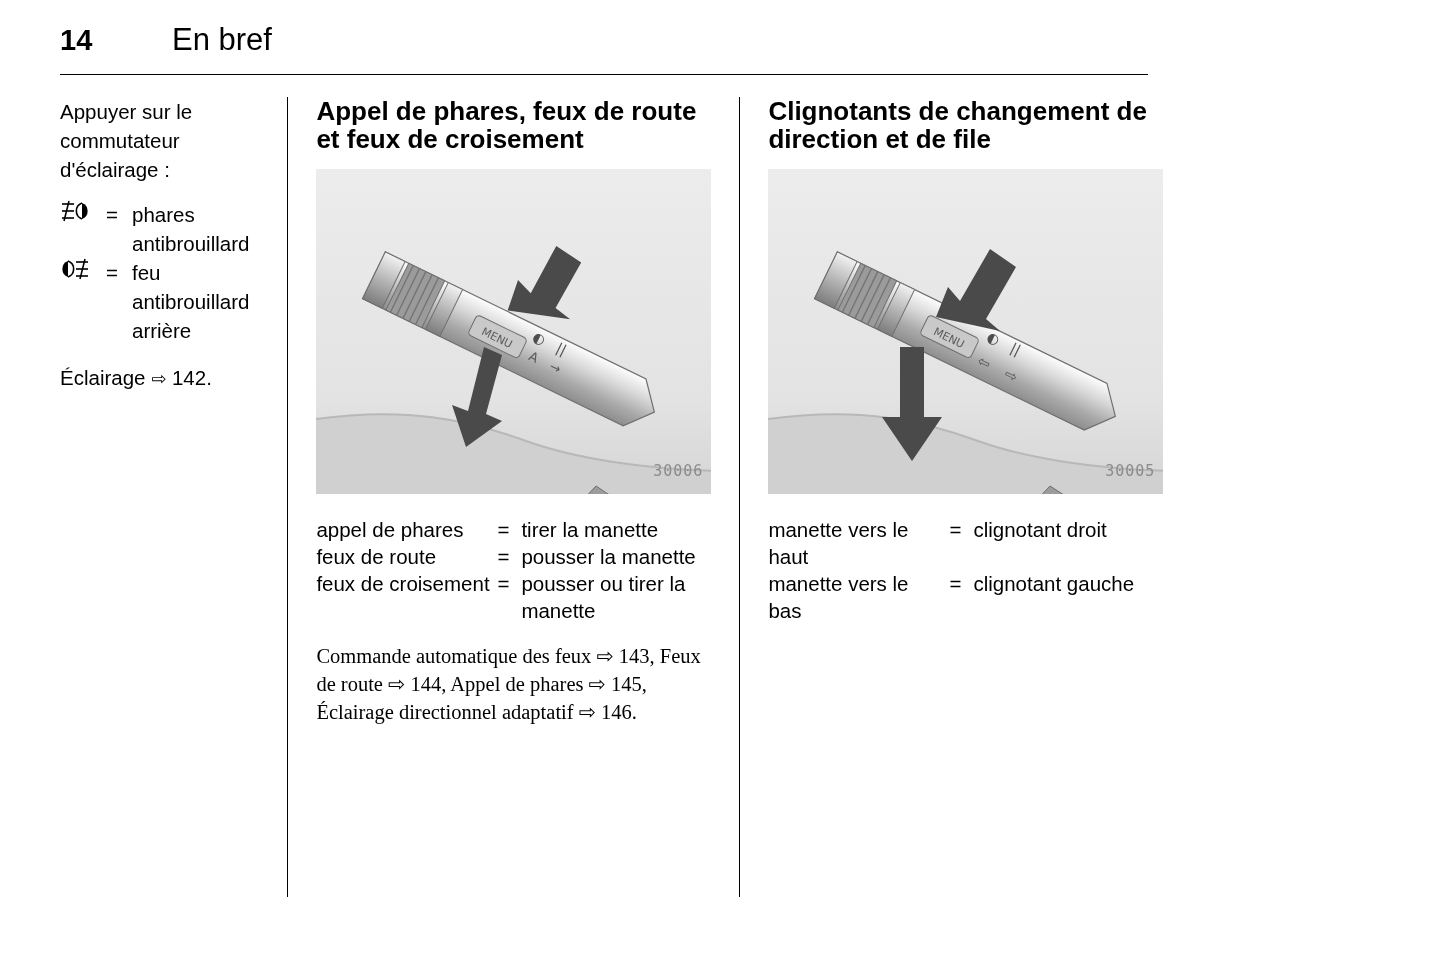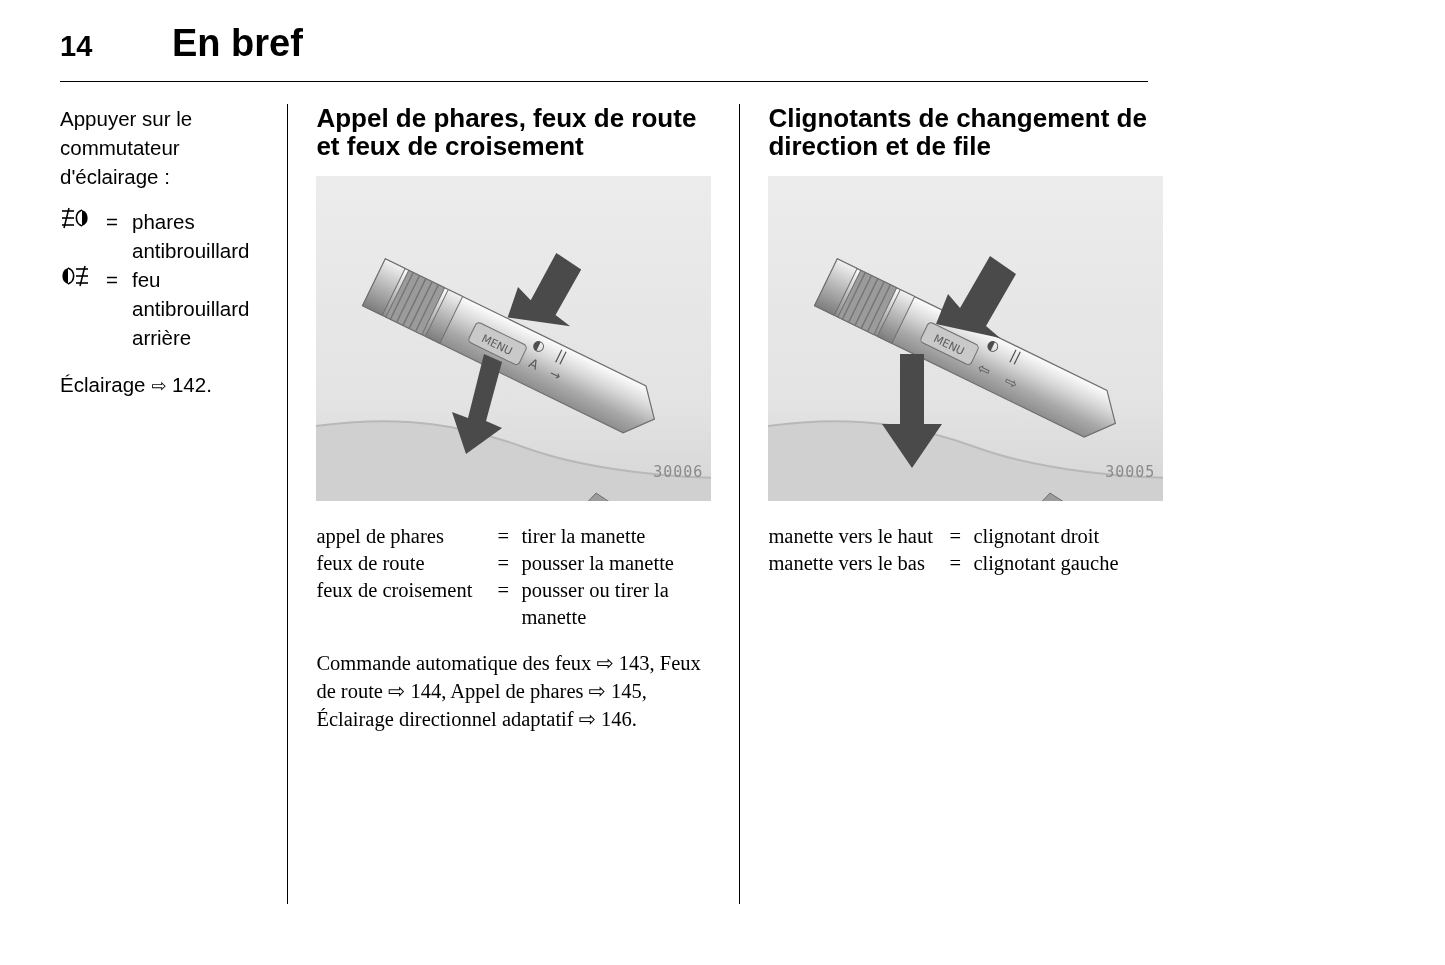--- a/index.html
+++ b/index.html
@@ -27,22 +27,22 @@
     align-items: baseline;
     padding: 22px 60px 0 60px;
   }
   .page-number {
     font-size: 29px;
     font-weight: bold;
     letter-spacing: 0px;
     width: 112px;
   }
   .chapter-title {
-    font-size: 38px;
-    font-weight: bold;
+    font-size: 31px;
+    font-weight: normal;
   }
   .header-rule {
     margin: 16px 60px 0 60px;
     border-top: 1px solid #000;
     height: 0;
   }
   
   .columns {
     display: flex;
     margin: 22px 60px 0 60px;
@@ -107,34 +107,33 @@
     position: relative;
     width: 100%;
     height: 325px;
     margin: 0 0 22px 0;
     background: linear-gradient(180deg,#ebebeb 0%, #e4e4e4 55%, #d8d8d8 100%);
     overflow: hidden;
   }
   .figure .fig-id {
     position: absolute;
     right: 8px;
-    bottom: 20px;
+    bottom: 14px;
     font-family: "DejaVu Sans Mono", monospace;
     font-size: 15px;
     color: #8a8a8a;
     letter-spacing: 1px;
   }
   .figure svg { display: block; }
 
   
   .pairs {
     font-size: 20.5px;
     line-height: 27px;
     margin-bottom: 18px;
-    font-family: Liberation Serif, serif;
   }
   .pairs .prow {
     display: flex;
     align-items: flex-start;
     margin-bottom: 0px;
   }
   .pairs .left {
     width: 175px;
     flex: 0 0 175px;
     padding-right: 6px;

